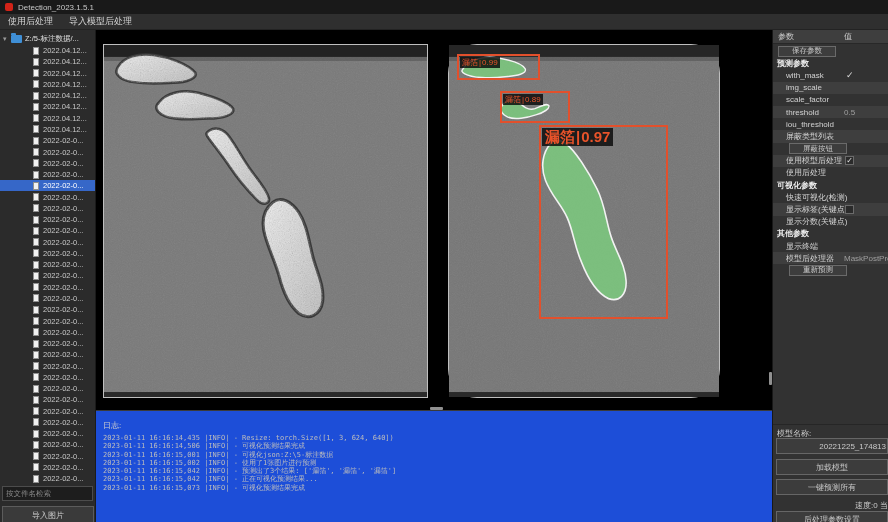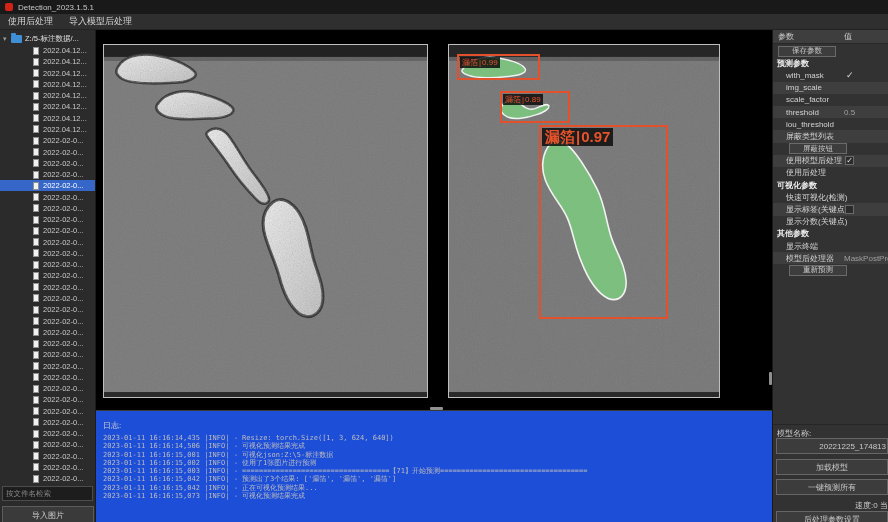--- a/index.html
+++ b/index.html
@@ -36,21 +36,21 @@
                 border:1px solid #4c4c4c;color:#bbbbbb;font-size:7.5px;padding:0 3px;
                 box-sizing:border-box;font-family:"Liberation Sans",sans-serif;}
   .search-input::placeholder{color:#8a8a8a;}
   .import-btn{position:absolute;left:2px;top:476px;width:92px;height:18px;background:#3a3a3a;
               border:1px solid #5c5c5c;color:#cccccc;font-size:8px;
               font-family:"Liberation Sans",sans-serif;}
   
   .viewer{position:absolute;left:96px;top:30px;width:676px;height:380px;background:#000000;}
   .img-panel{position:absolute;top:14px;height:354px;border:1px solid #bfbfbf;box-sizing:border-box;}
   .img-left{left:7px;width:325px;}
-  .img-right{left:352px;width:272px;}
+  .img-right{left:352px;width:272px;border-radius:29px;}
   .img-panel svg{display:block;width:100%;height:100%;}
   .det-box{position:absolute;border:2px solid #e2502c;box-sizing:border-box;}
   .det-label{position:absolute;left:1px;top:1px;background:rgba(8,8,8,0.82);color:#e8532a;
              font-size:8px;line-height:11px;padding:0 2px;white-space:nowrap;}
   .det-label.large{font-size:15px;line-height:18px;font-weight:bold;padding:0 3px;}
   .det-sep{padding:0 1px;}
   .splitter-h{position:absolute;left:430px;top:407px;width:13px;height:3px;background:#909090;border-radius:1px;}
   .splitter-v{position:absolute;left:769px;top:372px;width:3px;height:13px;background:#909090;border-radius:1px;}
   
   .logpanel{position:absolute;left:96px;top:410px;width:676px;height:112px;background:#1d4ed8;
@@ -350,21 +350,20 @@
   <div class="splitter-h"></div>
   <div class="splitter-v"></div>
 
   <div class="logpanel">
     <div class="log-title">日志:</div>
     <div id="log-lines">
         <div class="log-line">2023-01-11 16:16:14,435 |INFO| - Resize: torch.Size([1, 3, 624, 640])</div>
         <div class="log-line">2023-01-11 16:16:14,506 |INFO| - 可视化预测结果完成</div>
         <div class="log-line">2023-01-11 16:16:15,001 |INFO| - 可视化json:Z:\5-标注数据</div>
         <div class="log-line">2023-01-11 16:16:15,002 |INFO| - 使用了1张图片进行预测</div>
-        <div class="log-line">2023-01-11 16:16:15,003 |INFO| - ===================================【71】开始预测===================================</div>
         <div class="log-line">2023-01-11 16:16:15,042 |INFO| - 预测出了3个结果: ['漏箔', '漏箔', '漏箔']</div>
         <div class="log-line">2023-01-11 16:16:15,042 |INFO| - 正在可视化预测结果...</div>
         <div class="log-line">2023-01-11 16:16:15,073 |INFO| - 可视化预测结果完成</div>
       </div>
   </div>
 
   <div class="rightpanel">
     <div class="pheader">
       <span class="ph-param">参数</span>
       <span class="ph-value">值</span>

